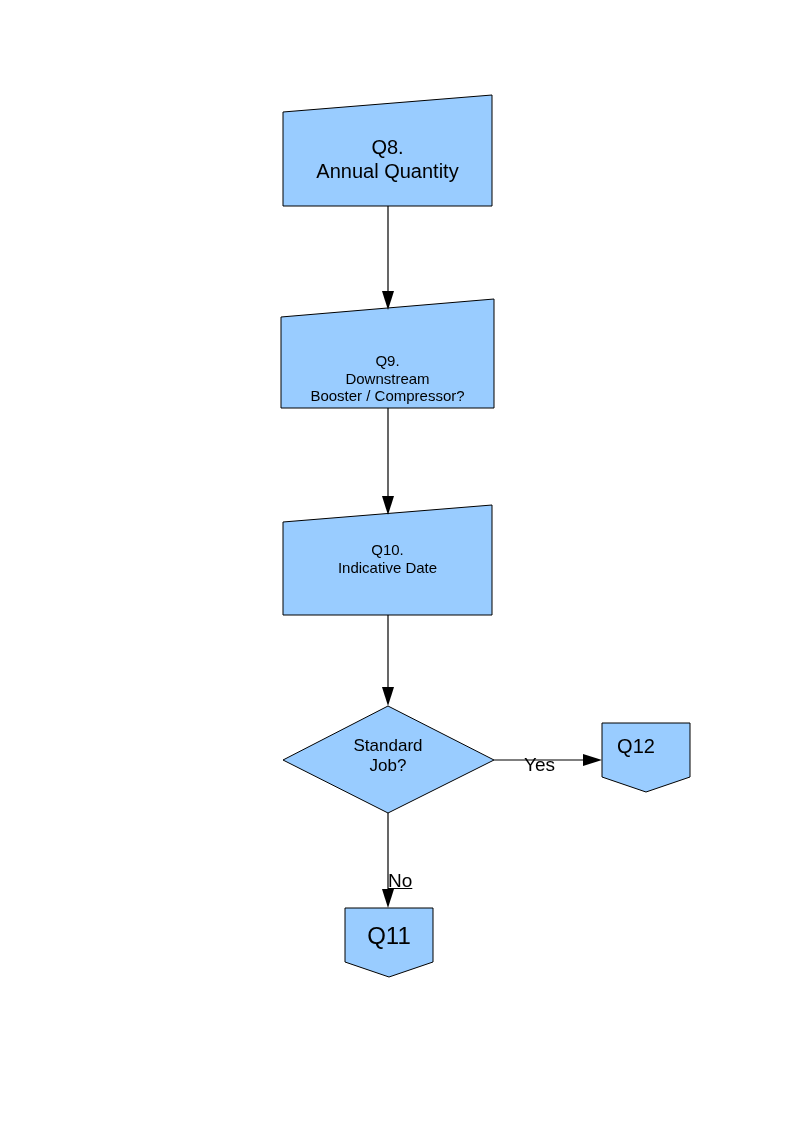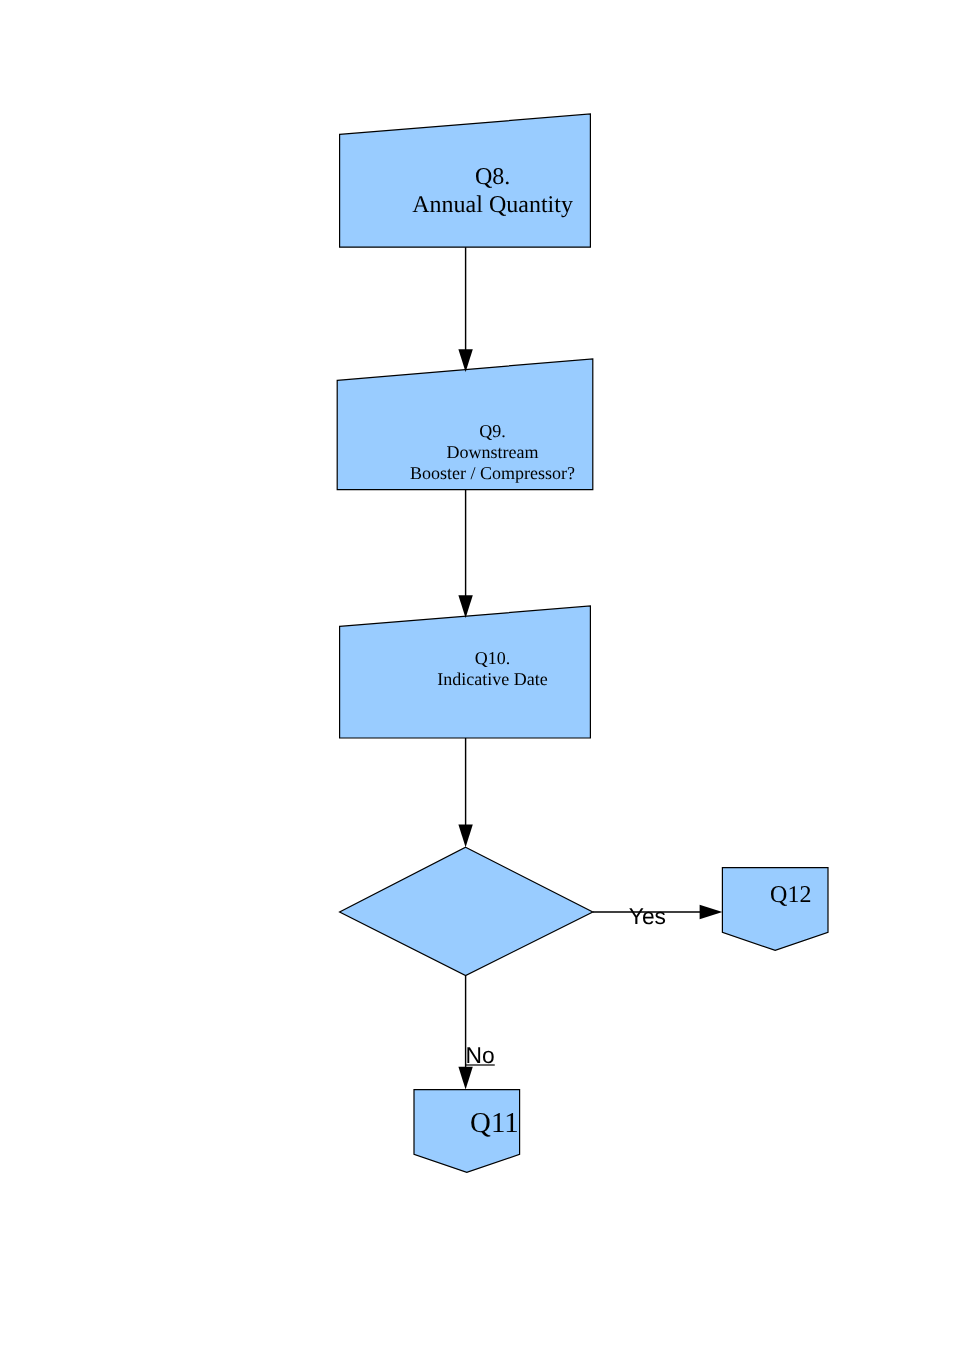--- a/index.html
+++ b/index.html
@@ -38,25 +38,24 @@
     fill: none;
   }
   .arrow-head {
     fill: #000000;
     stroke: none;
   }
   .node-text {
     position: absolute;
     text-align: center;
     color: #000000;
-    font-family: Liberation Serif, serif;
+    font-family: Liberation Sans, sans-serif;
     line-height: 1.18;
     white-space: pre;
     pointer-events: none;
-    padding-left: 23px;
   }
   .edge-label {
     position: absolute;
     color: #000000;
     font-family: "Liberation Sans", sans-serif;
     white-space: pre;
     margin-top: 24px;
   }
 
   
@@ -143,20 +142,22 @@
   <div class="node-text" id="text-q8">Q8.
 Annual Quantity</div>
 
   <div class="node-text" id="text-q9">Q9.
 Downstream
 Booster / Compressor?</div>
 
   <div class="node-text" id="text-q10">Q10.
 Indicative Date</div>
 
+  <div class="node-text" id="text-decision">Standard
+Job?</div>
 
   <div class="node-text" id="text-q12">Q12</div>
 
   <div class="node-text" id="text-q11">Q11</div>
 
   <div class="edge-label" id="label-yes">Yes</div>
 
   <div class="edge-label" id="label-no">No</div>
 
 </div>

